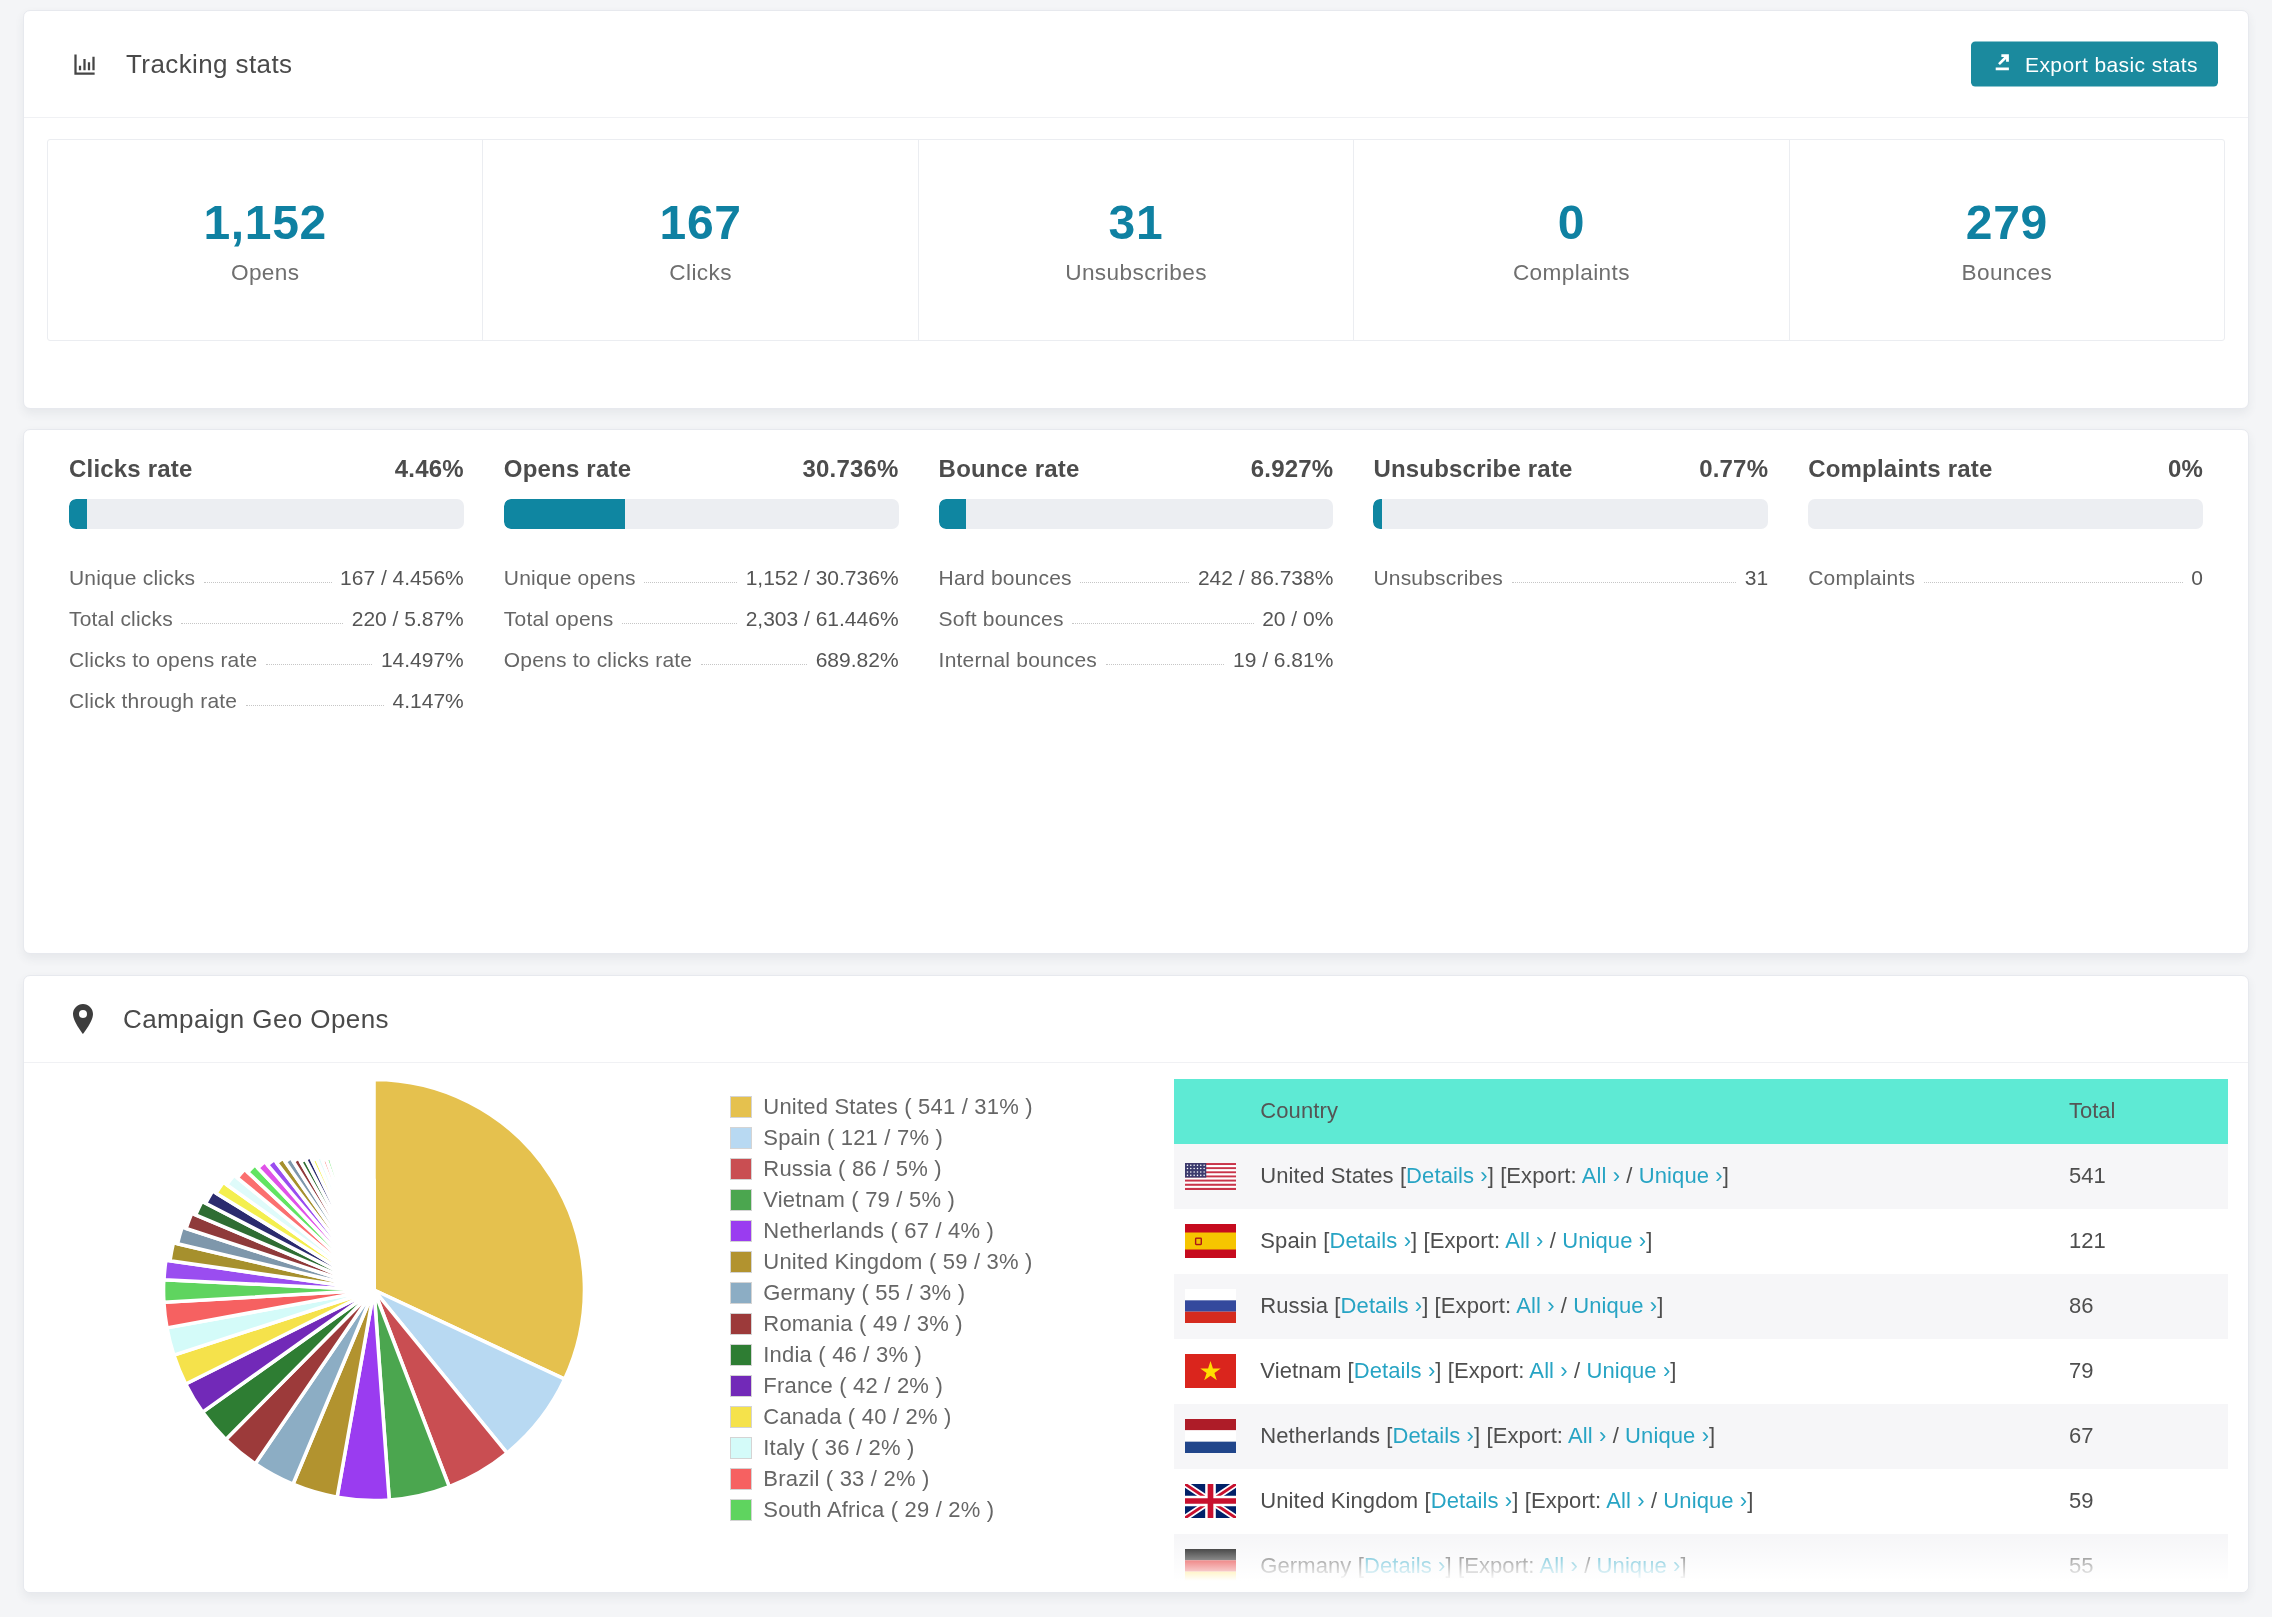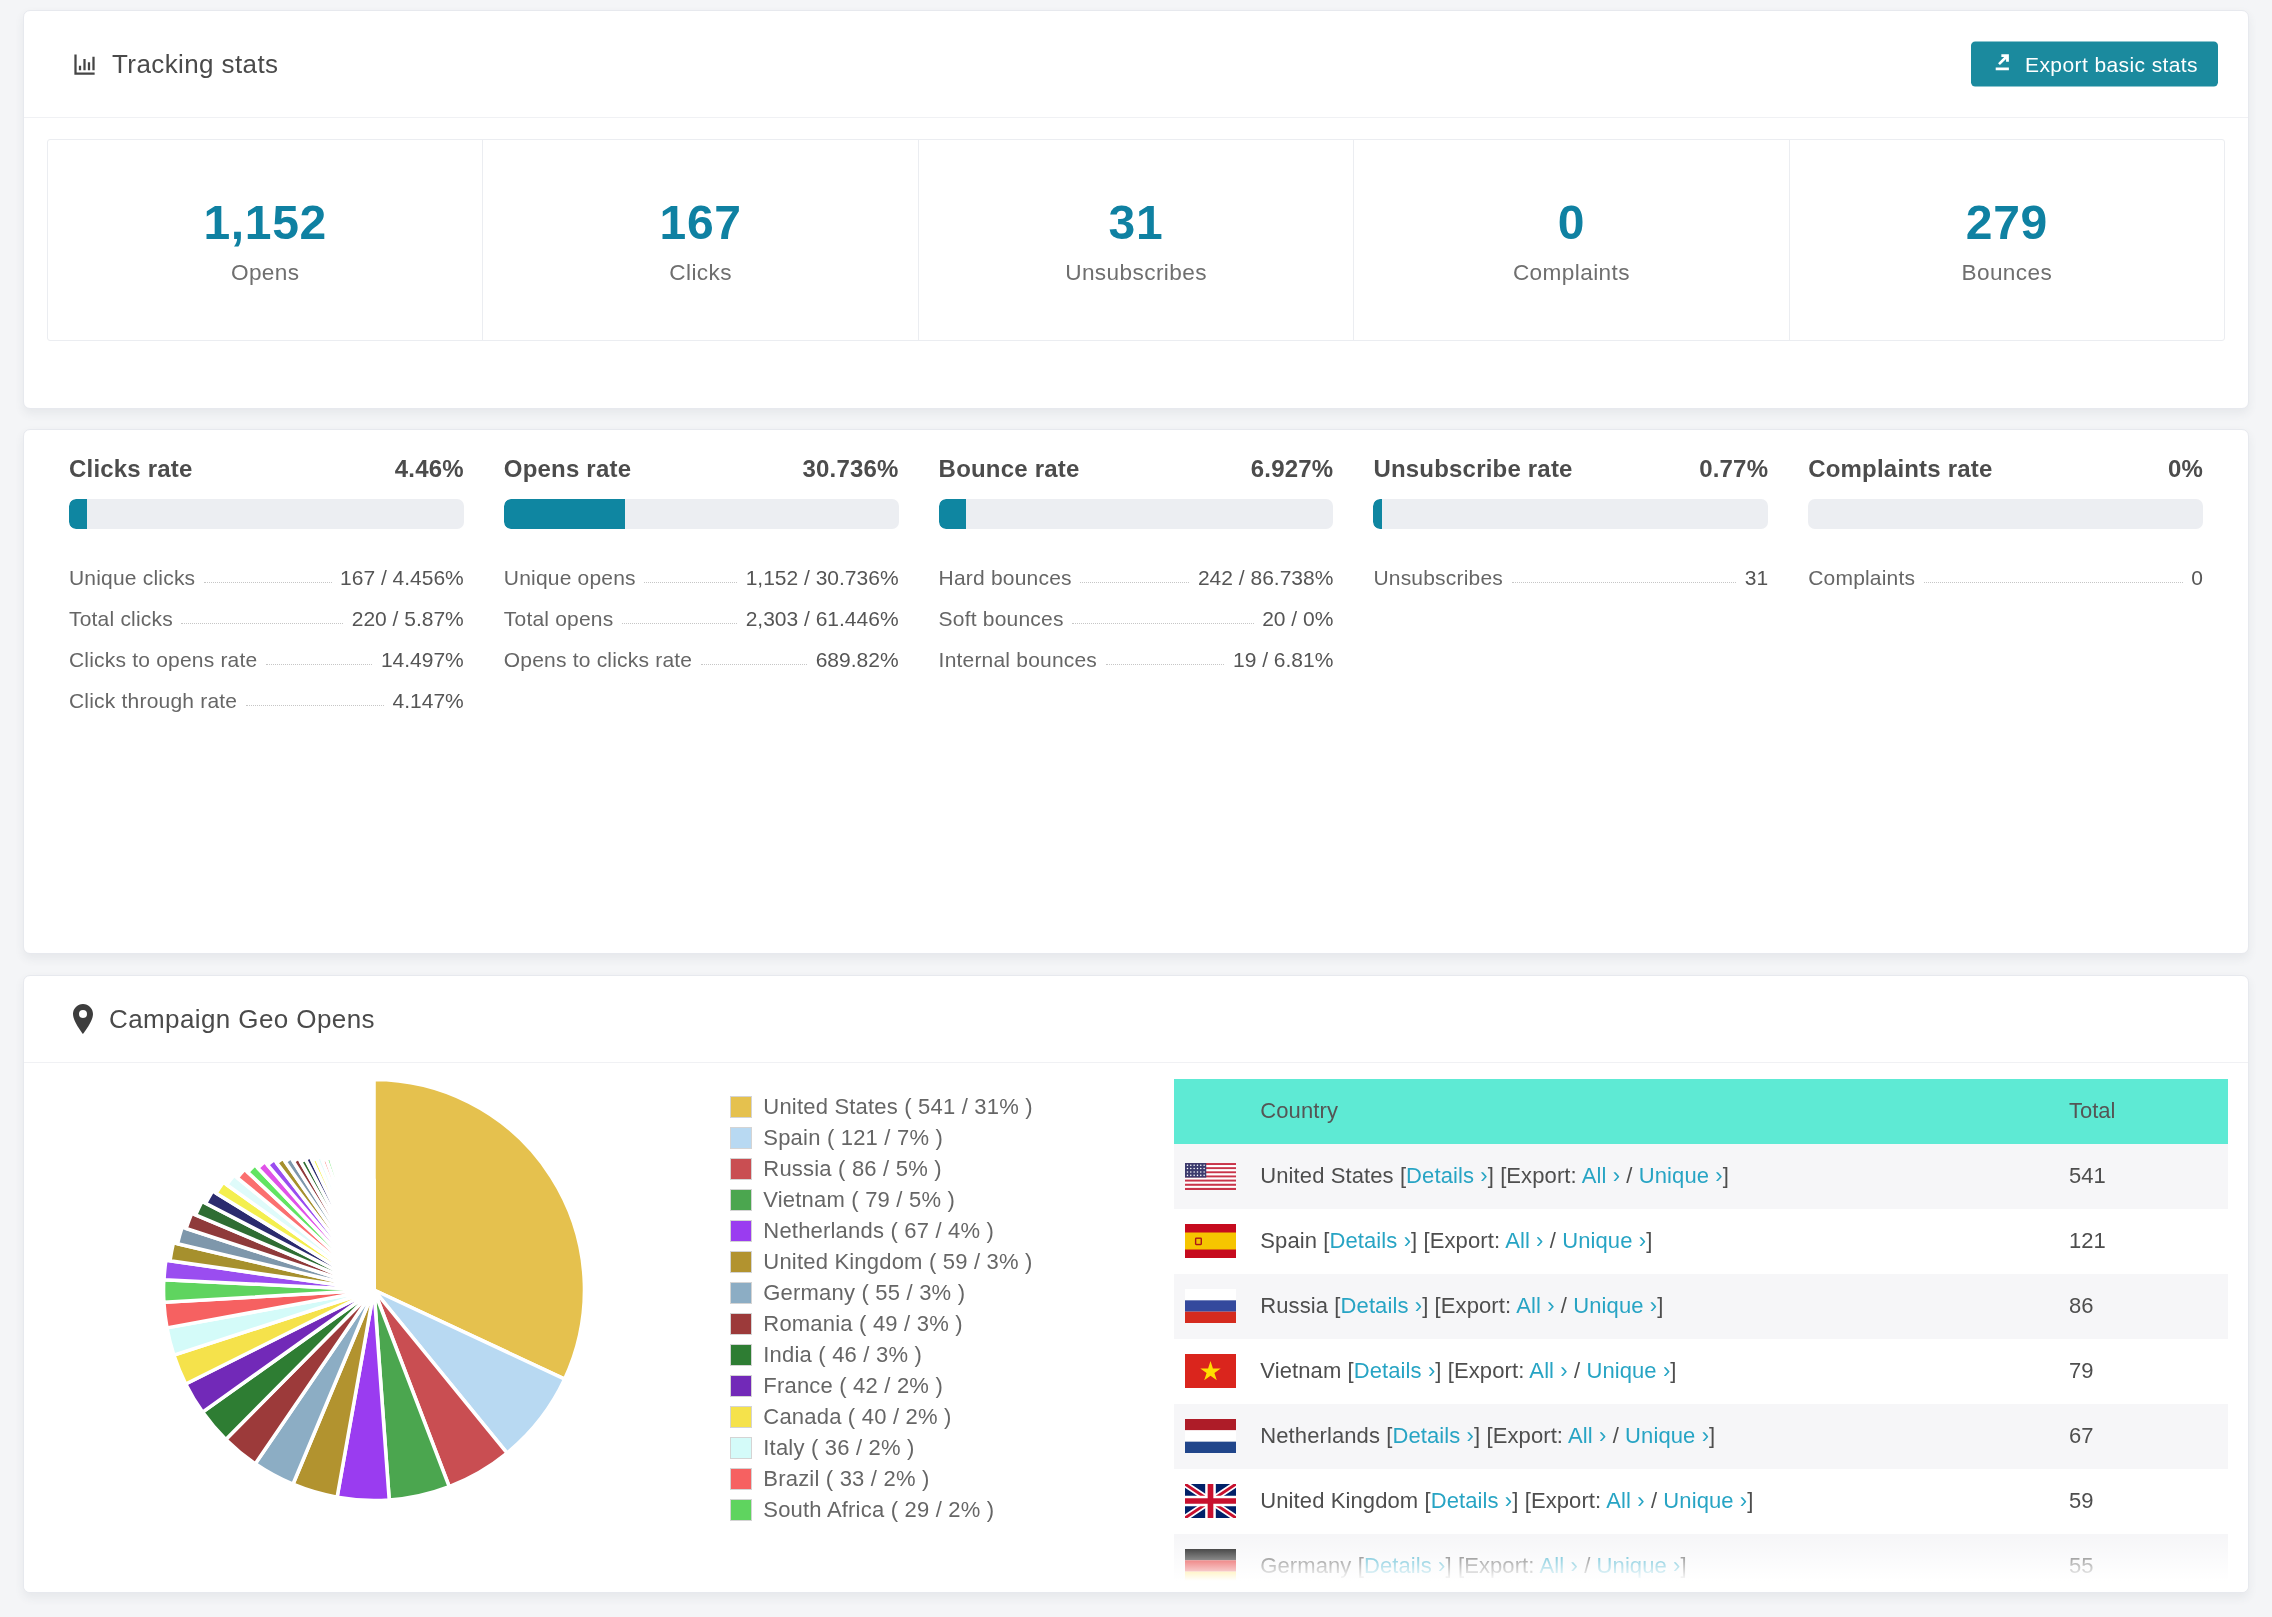--- a/index.html
+++ b/index.html
@@ -17,21 +17,21 @@
   }
   #card-tracking{top:10px;height:399px;}
   #card-rates{top:429px;height:525px;}
   #card-geo{top:975px;height:618px;overflow:hidden;}
 
   .card-header{
     height:106px;display:flex;align-items:center;
     padding:0 30px 0 47px;border-bottom:1.4px solid #f0f1f4;
     position:relative;
   }
-  .card-title{font-size:26px;color:#4a4a4a;font-weight:500;letter-spacing:0.4px;display:flex;align-items:center;gap:14px;}
+  .card-title{font-size:26px;color:#4a4a4a;font-weight:500;letter-spacing:0.4px;display:flex;align-items:center;gap:28px;}
   .card-title svg{display:block;}
 
   
   .btn-export{
     position:absolute;right:30px;top:50%;transform:translateY(-50%);
     background:#1b8a9e;color:#fff;border:none;border-radius:4.2px;
     font-size:21px;font-family:inherit;font-weight:500;letter-spacing:0.4px;
     height:45px;padding:0 20px;display:flex;align-items:center;gap:11.3px;cursor:pointer;
   }
 

